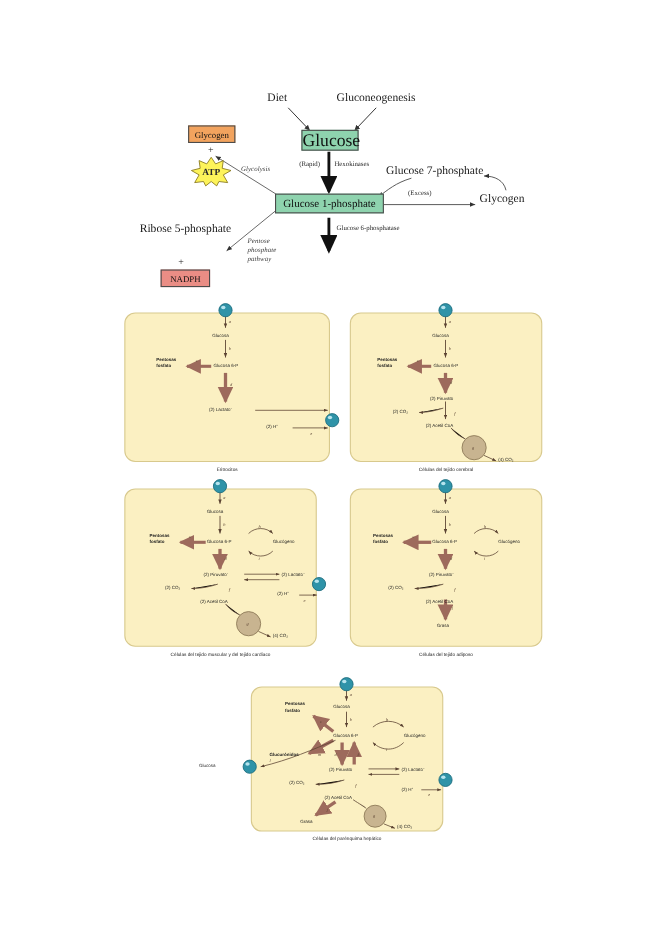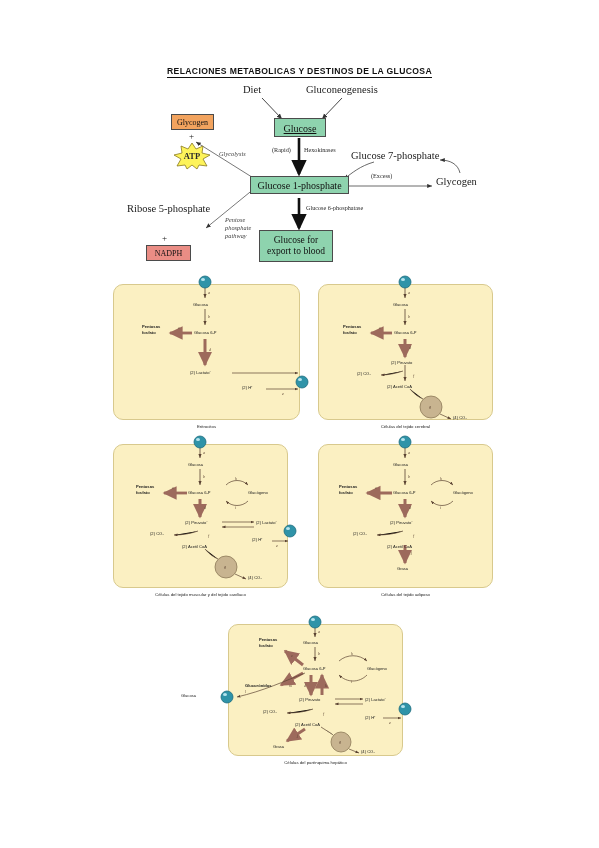--- a/index.html
+++ b/index.html
@@ -93,23 +93,20 @@
     font-style:italic;
     font-size:4px;
     color:#5b4332;
   }
 </style>
 </head>
 <body>
 
 <div class="page">
 
-  <div class="title">
-    <span>RELACIONES METABOLICAS Y DESTINOS DE LA GLUCOSA</span>
-  </div>
 
   <div class="flow">
     <svg width="599" height="190">
       <defs>
         <marker id="thin" markerWidth="7" markerHeight="7" refX="6" refY="2.6" orient="auto">
           <path d="M0,0 L6,2.6 L0,5.2 z" fill="#333"></path>
         </marker>
         <marker id="fat" markerWidth="7" markerHeight="7" refX="5.5" refY="3" orient="auto">
           <path d="M0,0 L6.5,3 L0,6 z" fill="#111"></path>
         </marker>
@@ -130,21 +127,21 @@
       <path d="M374,84 C360,88 352,95 344,101" stroke="#444" stroke-width="0.8" fill="none" marker-end="url(#thin)"></path>
 
       <path d="M460,95 C458,86 450,82 440,82" stroke="#444" stroke-width="0.8" fill="none" marker-end="url(#thin)"></path>
 
       <path d="M299,120 L299,150" stroke="#111" stroke-width="2.6" fill="none" marker-end="url(#fat)"></path>
     </svg>
 
     <div class="fl-lab plain" style="left:243px;top:6px;">Diet</div>
     <div class="fl-lab plain" style="left:306px;top:6px;">Gluconeogenesis</div>
 
-    <div class="box box-green" style="left:274px;top:40px;width:52px;height:19px;font-size:10px;line-height:19px;text-decoration:underline;">Glucose</div>
+    <div class="box box-green" style="left:274px;top:40px;width:52px;height:19px;font-size:16px;line-height:19px;">Glucose</div>
 
     <div class="fl-lab small" style="left:272px;top:68px;">(Rapid)</div>
     <div class="fl-lab small" style="left:304px;top:68px;">Hexokinases</div>
 
     <div class="box box-orange" style="left:171px;top:36px;width:43px;height:16px;font-size:8px;line-height:16px;">Glycogen</div>
     <div class="fl-lab plain" style="left:189px;top:53px;font-size:9px;">+</div>
 
     <div class="star" style="left:173px;top:64px;">
       <svg width="38" height="28">
         <polygon points="19,1 23,7 30,4 29,11 37,13 30,17 34,24 26,23 24,27 19,23 14,27 12,23 4,24 8,17 1,13 9,11 8,4 15,7" fill="#fdf35a" stroke="#8a7a20" stroke-width="0.8"></polygon>
@@ -162,24 +159,20 @@
     <div class="fl-lab plain" style="left:127px;top:125px;">Ribose 5-phosphate</div>
     <div class="fl-lab plain" style="left:162px;top:155px;font-size:9px;">+</div>
     <div class="box box-red" style="left:146px;top:167px;width:45px;height:16px;font-size:8px;line-height:16px;">NADPH</div>
 
     <div class="fl-lab ital" style="left:225px;top:138px;">Pentose</div>
     <div class="fl-lab ital" style="left:225px;top:146px;">phosphate</div>
     <div class="fl-lab ital" style="left:225px;top:154px;">pathway</div>
 
     <div class="fl-lab small" style="left:306px;top:126px;">Glucose 6-phosphatase</div>
 
-    <div class="box box-green" style="left:259px;top:152px;width:74px;height:32px;font-size:9.5px;padding-top:4px;">
-      <div>Glucose for</div>
-      <div>export to blood</div>
-    </div>
   </div>
 
   <div class="cell" style="left:113px;top:284px;width:187px;height:136px;">
     <svg width="187" height="136">
       <defs>
         <marker id="ar1" markerWidth="6" markerHeight="6" refX="5" refY="2" orient="auto">
             <path d="M0,0 L5,2 L0,4 z" fill="#5b4332"></path>
           </marker>
         <marker id="arB1" markerWidth="6" markerHeight="6" refX="4.5" refY="2.4" orient="auto">
             <path d="M0,0 L5,2.4 L0,4.8 z" fill="#9d6a5c"></path>

